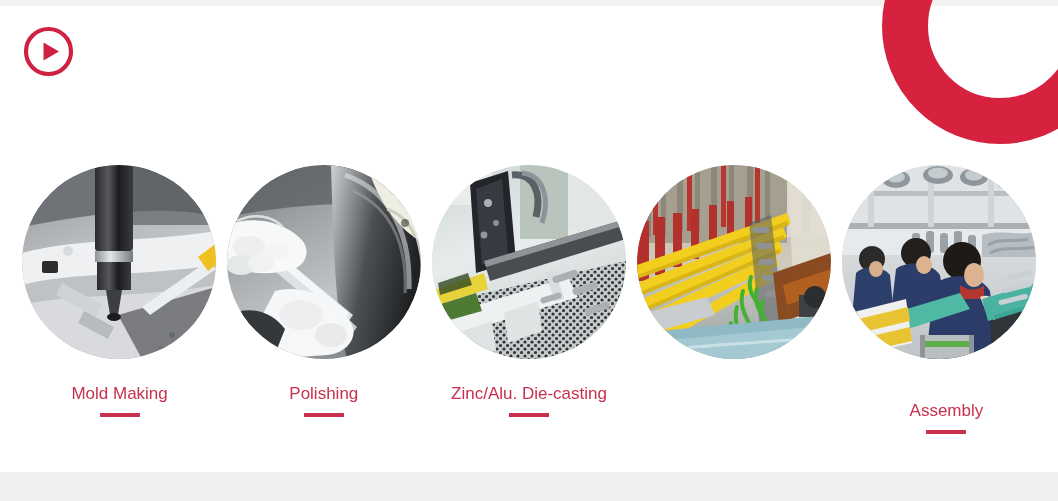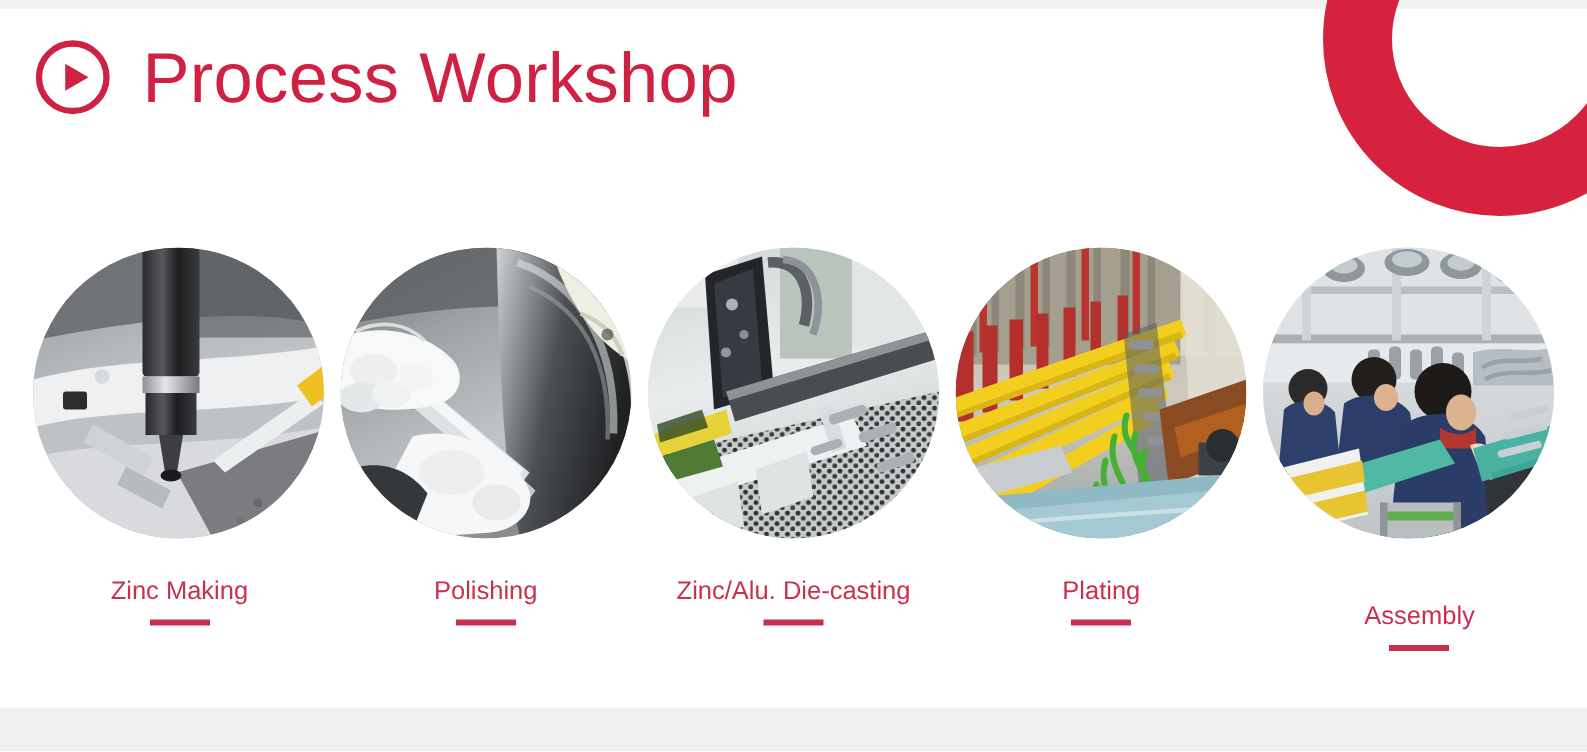--- a/index.html
+++ b/index.html
@@ -102,21 +102,20 @@
 
 <div class="corner-arc"></div>
 
 <div class="header">
   <span class="play-icon-wrap">
     <svg class="play-icon" viewBox="0 0 53 53" xmlns="http://www.w3.org/2000/svg">
       <circle cx="26.5" cy="26.5" r="22.5" fill="none" stroke="#cf2243" stroke-width="4.2"></circle>
       <path d="M21.5 17.5 L37 26.5 L21.5 35.5 Z" fill="#cf2243"></path>
     </svg>
   </span>
-  <h1 class="page-title">Process Workshop</h1>
 </div>
 
 <div class="process-row">
 
   <div class="process-item item-1">
     <div class="circle">
       <svg viewBox="0 0 194 194" xmlns="http://www.w3.org/2000/svg">
         <defs>
           <clipPath id="c1">
               <circle cx="97" cy="97" r="97"></circle>
@@ -162,21 +161,21 @@
           <path d="M176 92 L200 74 L210 88 L186 106 Z" fill="#f0c020"></path>
           <path d="M192 80 L212 66 L220 78 L200 92 Z" fill="#2d6fb8"></path>
 
           <circle cx="150" cy="170" r="3" fill="#5e6164" opacity=".7"></circle>
           <circle cx="162" cy="178" r="2.4" fill="#4b4e51" opacity=".7"></circle>
           <circle cx="138" cy="182" r="2" fill="#6a6d70" opacity=".6"></circle>
         </g>
       </svg>
     </div>
     <div class="p-label-wrap">
-      <div class="p-label">Zinc Making</div>
+      <div class="p-label">Mold Making</div>
       <div class="p-underline"></div>
     </div>
   </div>
 
   <div class="process-item item-3">
     <div class="circle">
       <svg viewBox="0 0 194 194" xmlns="http://www.w3.org/2000/svg">
         <defs>
           <clipPath id="c3">
               <circle cx="97" cy="97" r="97"></circle>
@@ -379,24 +378,20 @@
           <circle cx="178" cy="132" r="11" fill="#2b2e31"></circle>
 
           <path d="M0 168 L194 150 L194 194 L0 194 Z" fill="#8fb9c4"></path>
           <path d="M0 178 L194 160 L194 194 L0 194 Z" fill="#a9cdd6" opacity=".8"></path>
           <path d="M20 186 C60 180 120 178 194 172" stroke="#dceaee" stroke-width="3" fill="none" opacity=".7"></path>
 
           <path d="M0 150 L70 132 L78 150 L0 172 Z" fill="#c9cdcf"></path>
         </g>
       </svg>
     </div>
-    <div class="p-label-wrap">
-      <div class="p-label">Plating</div>
-      <div class="p-underline"></div>
-    </div>
   </div>
 
   <div class="process-item item-5">
     <div class="circle">
       <svg viewBox="0 0 194 194" xmlns="http://www.w3.org/2000/svg">
         <defs>
           <clipPath id="c5">
               <circle cx="97" cy="97" r="97"></circle>
             </clipPath>
           <linearGradient id="g5bg" x1="0" y1="0" x2="0" y2="1">

